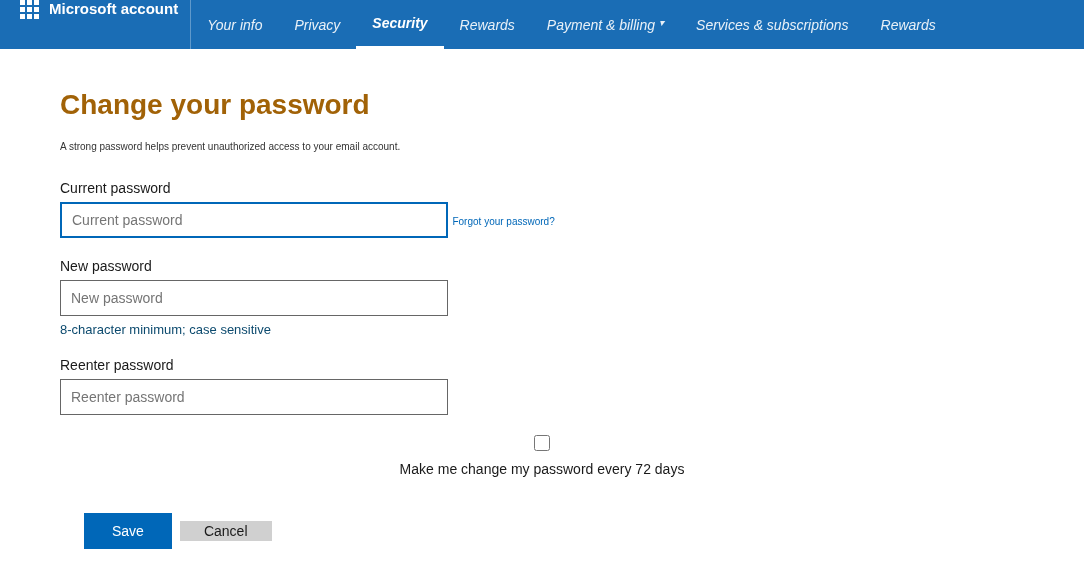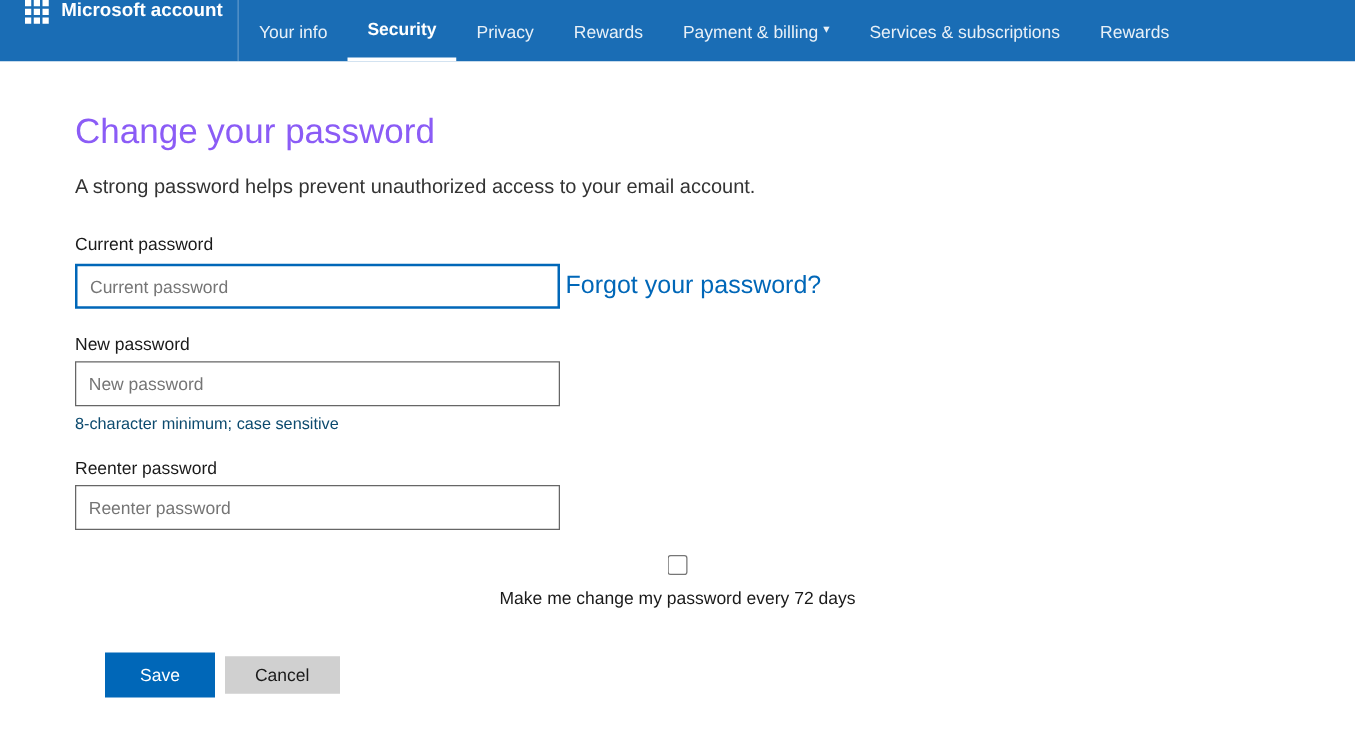--- a/index.html
+++ b/index.html
@@ -63,20 +63,21 @@
       color: #ffffff;
       text-decoration: none;
       font-size: 14px;
       padding: 0 16px;
       height: 100%;
       display: flex;
       align-items: center;
       cursor: pointer;
       white-space: nowrap;
       opacity: 0.9;
+      font-style: italic;
     }
 
     .nav-link.active {
       font-weight: 700;
       opacity: 1;
       border-bottom: 3px solid #fff;
     }
 
     .nav-link-with-arrow {
       display: flex;
@@ -87,27 +88,27 @@
       font-size: 10px;
     }
 
     
     .main-content {
       padding: 40px 60px;
     }
 
     .page-title {
       font-size: 28px;
-      font-weight: 400;
-      color: #8b5cf6;
+      font-weight: 700;
+      color: #a16207;
       margin-bottom: 20px;
     }
 
     .description {
-      font-size: 16px;
+      font-size: 10px;
       color: #333;
       margin-bottom: 28px;
     }
 
     .form-section {
       display: flex;
       flex-direction: column;
       gap: 0;
     }
 
@@ -134,21 +135,21 @@
     }
 
     .text-input.focused {
       border: 2px solid #0067b8;
     }
 
     .forgot-link {
       display: inline-block;
       margin-top: 8px;
       color: #0067b8;
-      font-size: 20px;
+      font-size: 10px;
       text-decoration: none;
       cursor: pointer;
     }
 
     .hint-text {
       font-size: 13px;
       color: #0c4a6e;
       margin-top: 6px;
     }
 
@@ -191,21 +192,21 @@
       font-family: 'Segoe UI', Arial, sans-serif;
       font-weight: 400;
       margin-left: 24px;
     }
 
     .btn-cancel {
       background: #d0d0d0;
       color: #1a1a1a;
       border: none;
       padding: 0 24px;
-      height: 30px;
+      height: 20px;
       font-size: 14px;
       cursor: pointer;
       font-family: 'Segoe UI', Arial, sans-serif;
       font-weight: 400;
     }
   </style>
 </head>
 <body>
 
 <nav>
@@ -218,22 +219,22 @@
         <span></span>
         <span></span>
       <span></span>
         <span></span>
         <span></span>
     </div>
     <span>Microsoft account</span>
   </div>
   <div class="nav-links">
     <a class="nav-link">Your info</a>
+    <a class="nav-link">Privacy</a>
     <a class="nav-link active">Security</a>
-    <a class="nav-link">Privacy</a>
     <a class="nav-link">Rewards</a>
     <a class="nav-link">
       <span class="nav-link-with-arrow">
         <span>Payment &amp; billing</span>
         <span class="arrow-down">▾</span>
       </span>
     </a>
     <a class="nav-link">Services &amp; subscriptions</a>
     <a class="nav-link">Rewards</a>
   </div>

